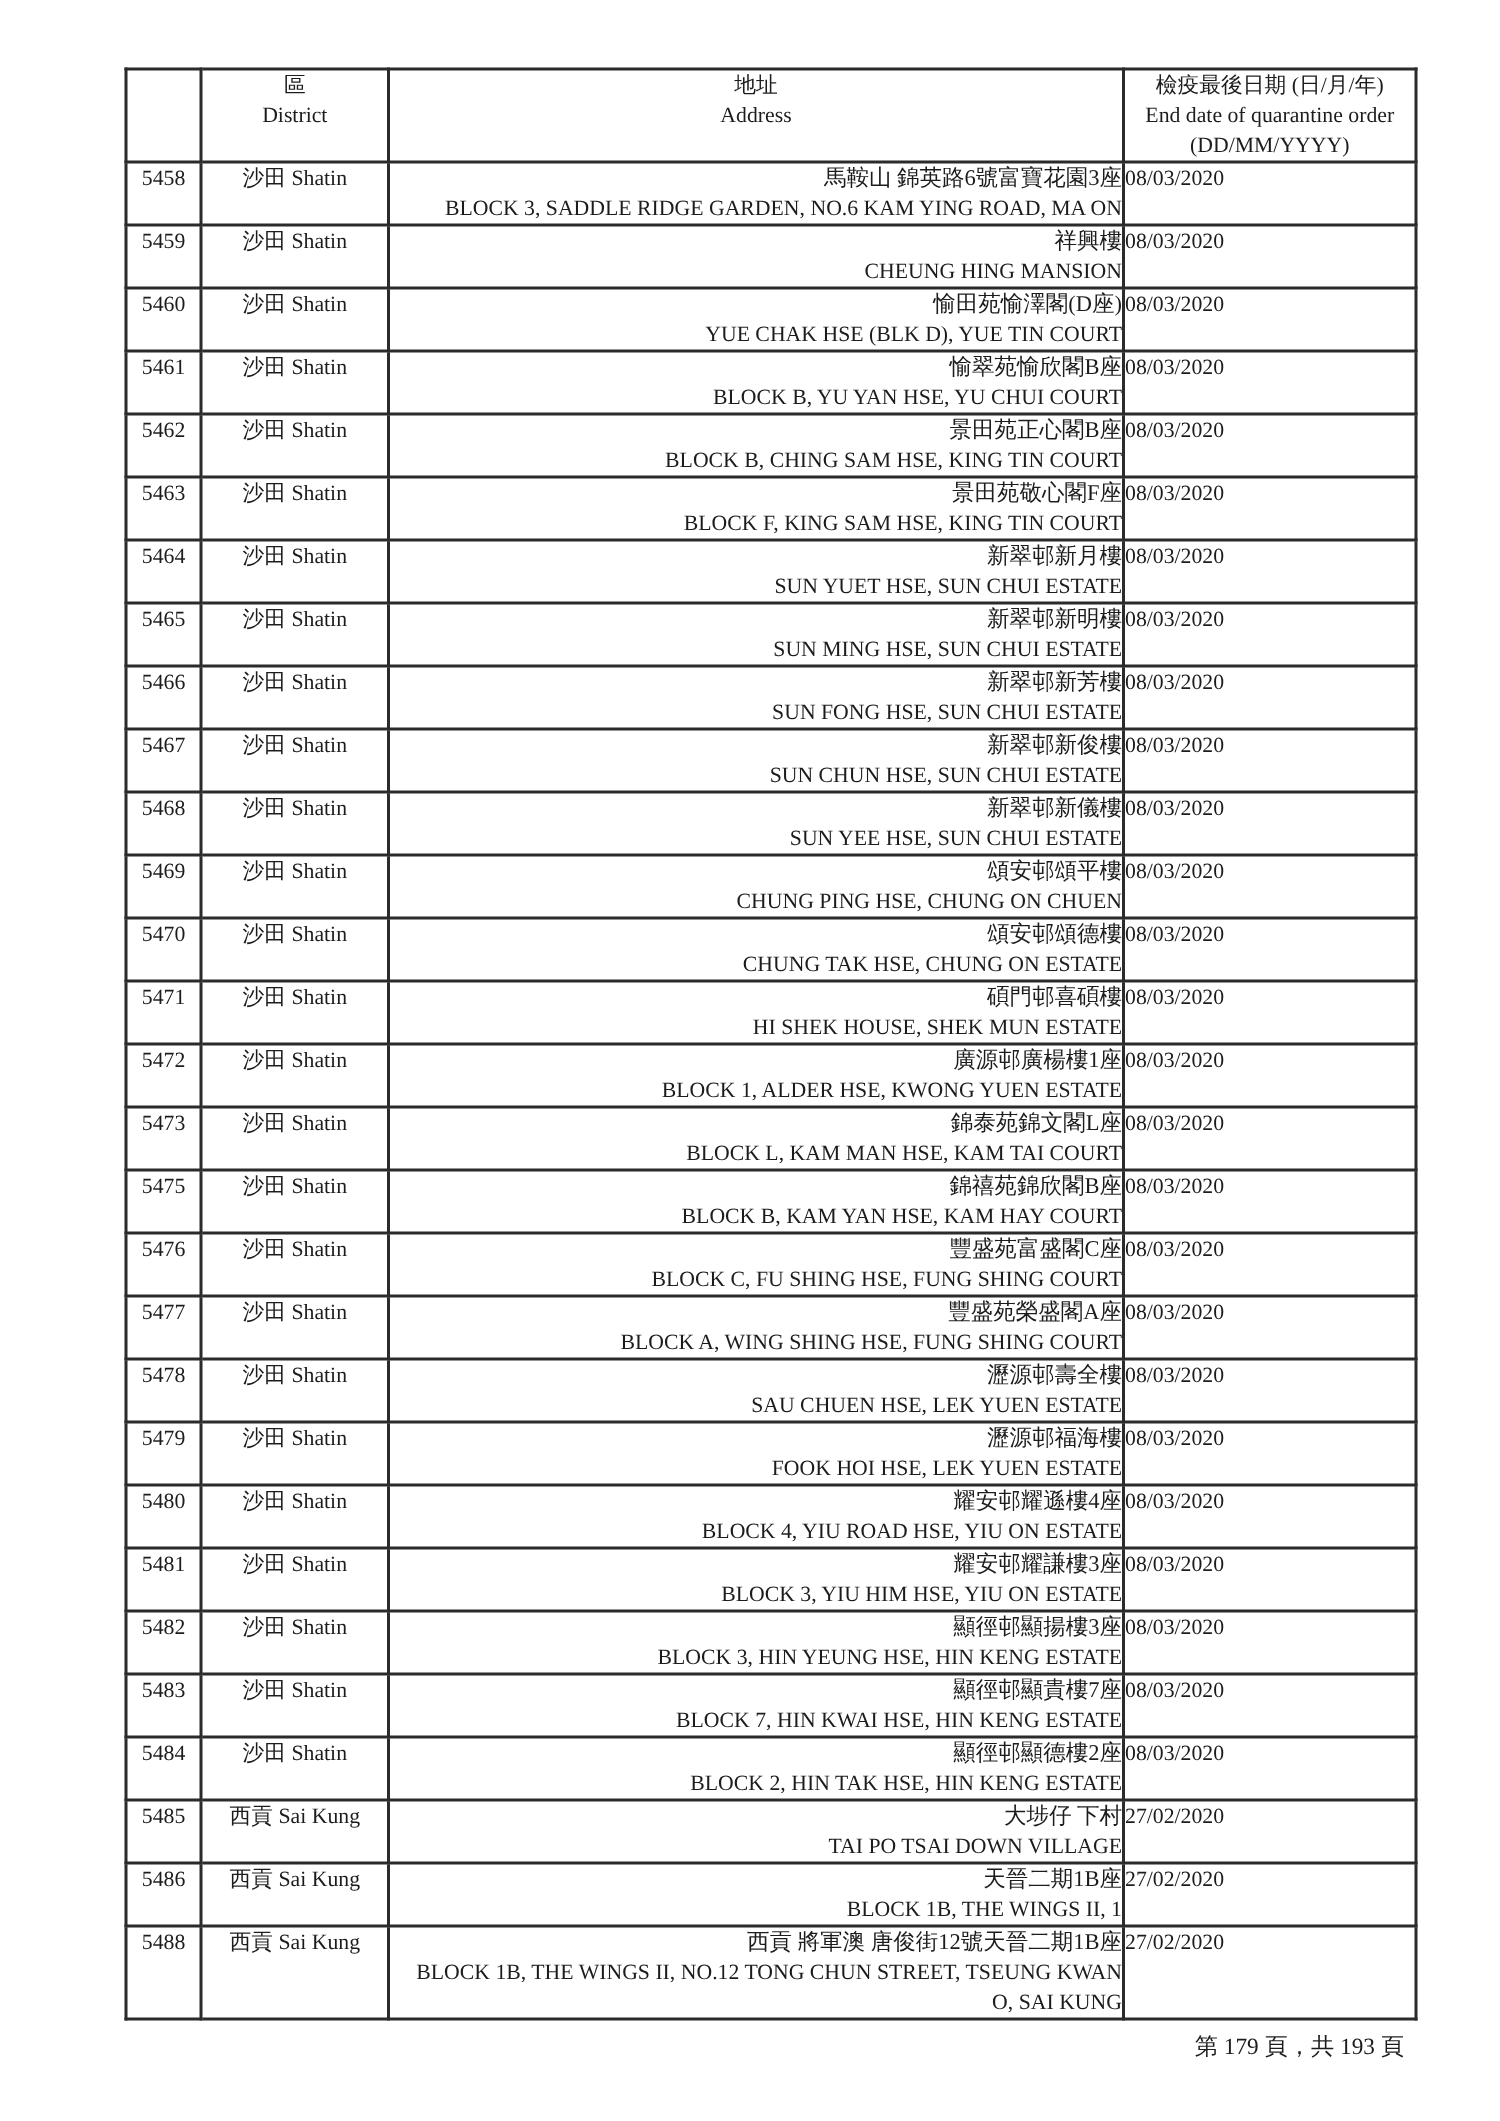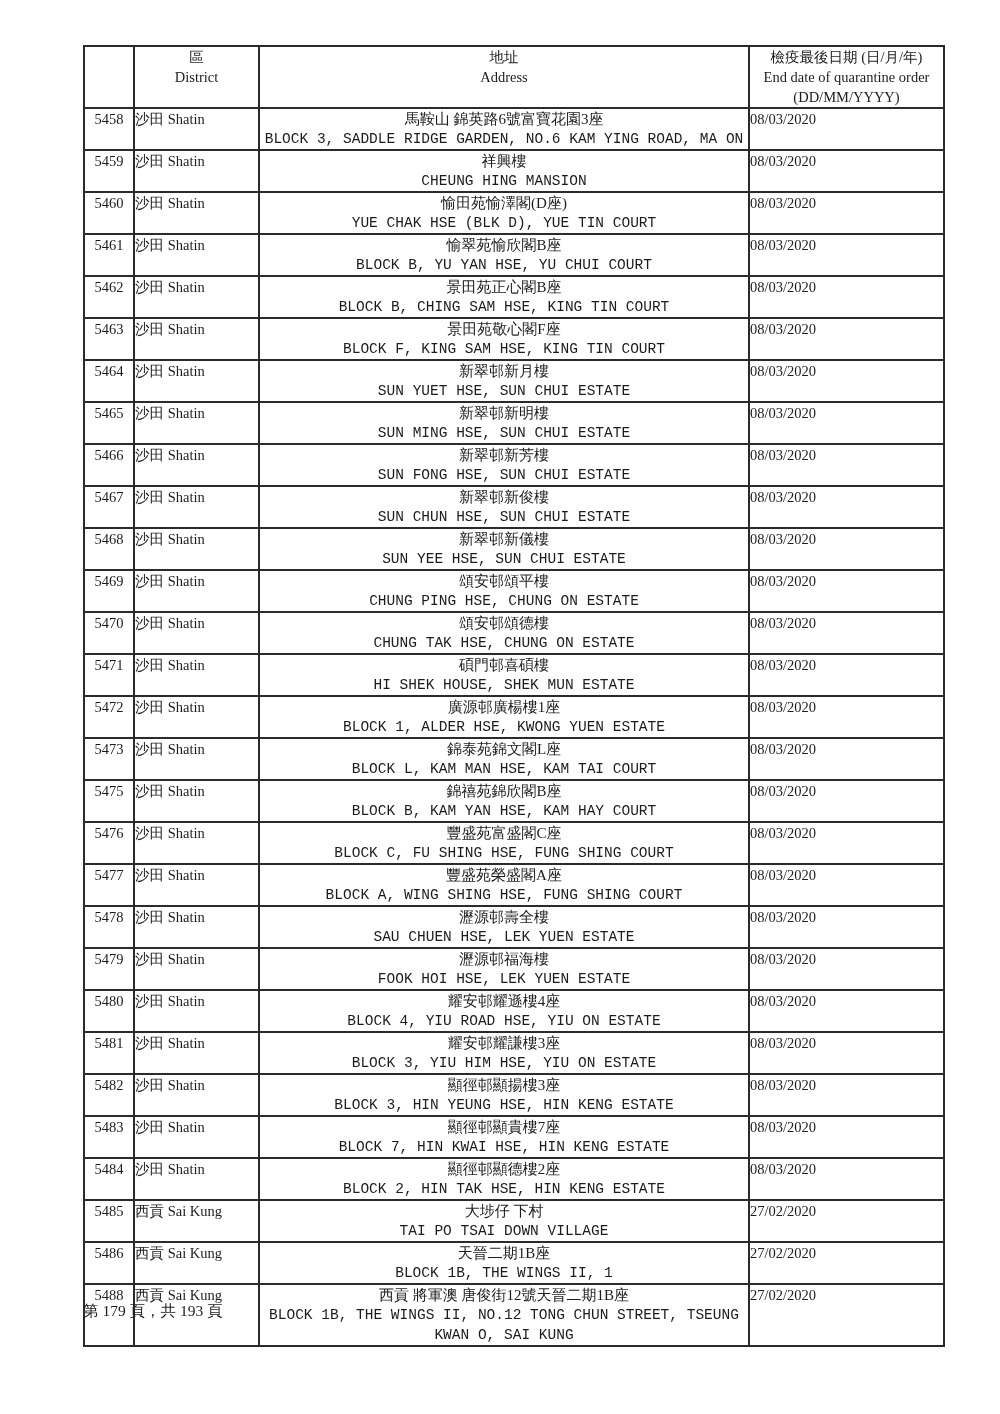--- a/index.html
+++ b/index.html
@@ -39,36 +39,36 @@
   }
   col.col-no   { width: 50px; }
   col.col-dist { width: 125px; }
   col.col-addr { width: 490px; }
   col.col-date { width: 195px; }
 
   thead th { text-align: center; height: 60px; }
   thead .head-line { display: block; }
 
   td.c-no   { text-align: center; }
-  td.c-district { text-align: left; padding-left: 5px; padding-right: 2px; white-space: nowrap; }
-  td.c-address  { text-align: center; padding-left: 4px; padding-right: 4px; }
+  td.c-district { text-align: center; padding-left: 5px; padding-right: 2px; white-space: nowrap; }
+  td.c-address  { text-align: right; padding-left: 4px; padding-right: 4px; }
   td.c-date { text-align: left; }
 
   tbody tr { height: 40px; }
   tbody tr.tall { height: 60px; }
 
   .zh { font-size: 15px; }
-  .en { font-size: 14.5px; font-family: Liberation Mono, monospace; }
+  .en { font-size: 14.5px; }
 
   .page-footer {
     position: absolute;
     left: 83px;
-    top: 1300px;
+    top: 1354px;
     width: 853px;
-    text-align: left;
+    text-align: right;
     font-size: 15.5px;
     line-height: 22px;
     color: #1c1c1c;
   }
 </style>
 </head>
 <body>
 
 <div class="page">
 
@@ -196,21 +196,21 @@
               <div class="zh">新翠邨新儀樓</div>
               <div class="en">SUN YEE HSE, SUN CHUI ESTATE</div>
             </td>
             <td class="c-date">08/03/2020</td>
           </tr>
           <tr>
             <td class="c-no">5469</td>
             <td class="c-district">沙田 Shatin</td>
             <td class="c-address">
               <div class="zh">頌安邨頌平樓</div>
-              <div class="en">CHUNG PING HSE, CHUNG ON ESTATE</div>
+              <div class="en">CHUNG PING HSE, CHUNG ON CHUEN</div>
             </td>
             <td class="c-date">08/03/2020</td>
           </tr>
           <tr>
             <td class="c-no">5470</td>
             <td class="c-district">沙田 Shatin</td>
             <td class="c-address">
               <div class="zh">頌安邨頌德樓</div>
               <div class="en">CHUNG TAK HSE, CHUNG ON ESTATE</div>
             </td>

